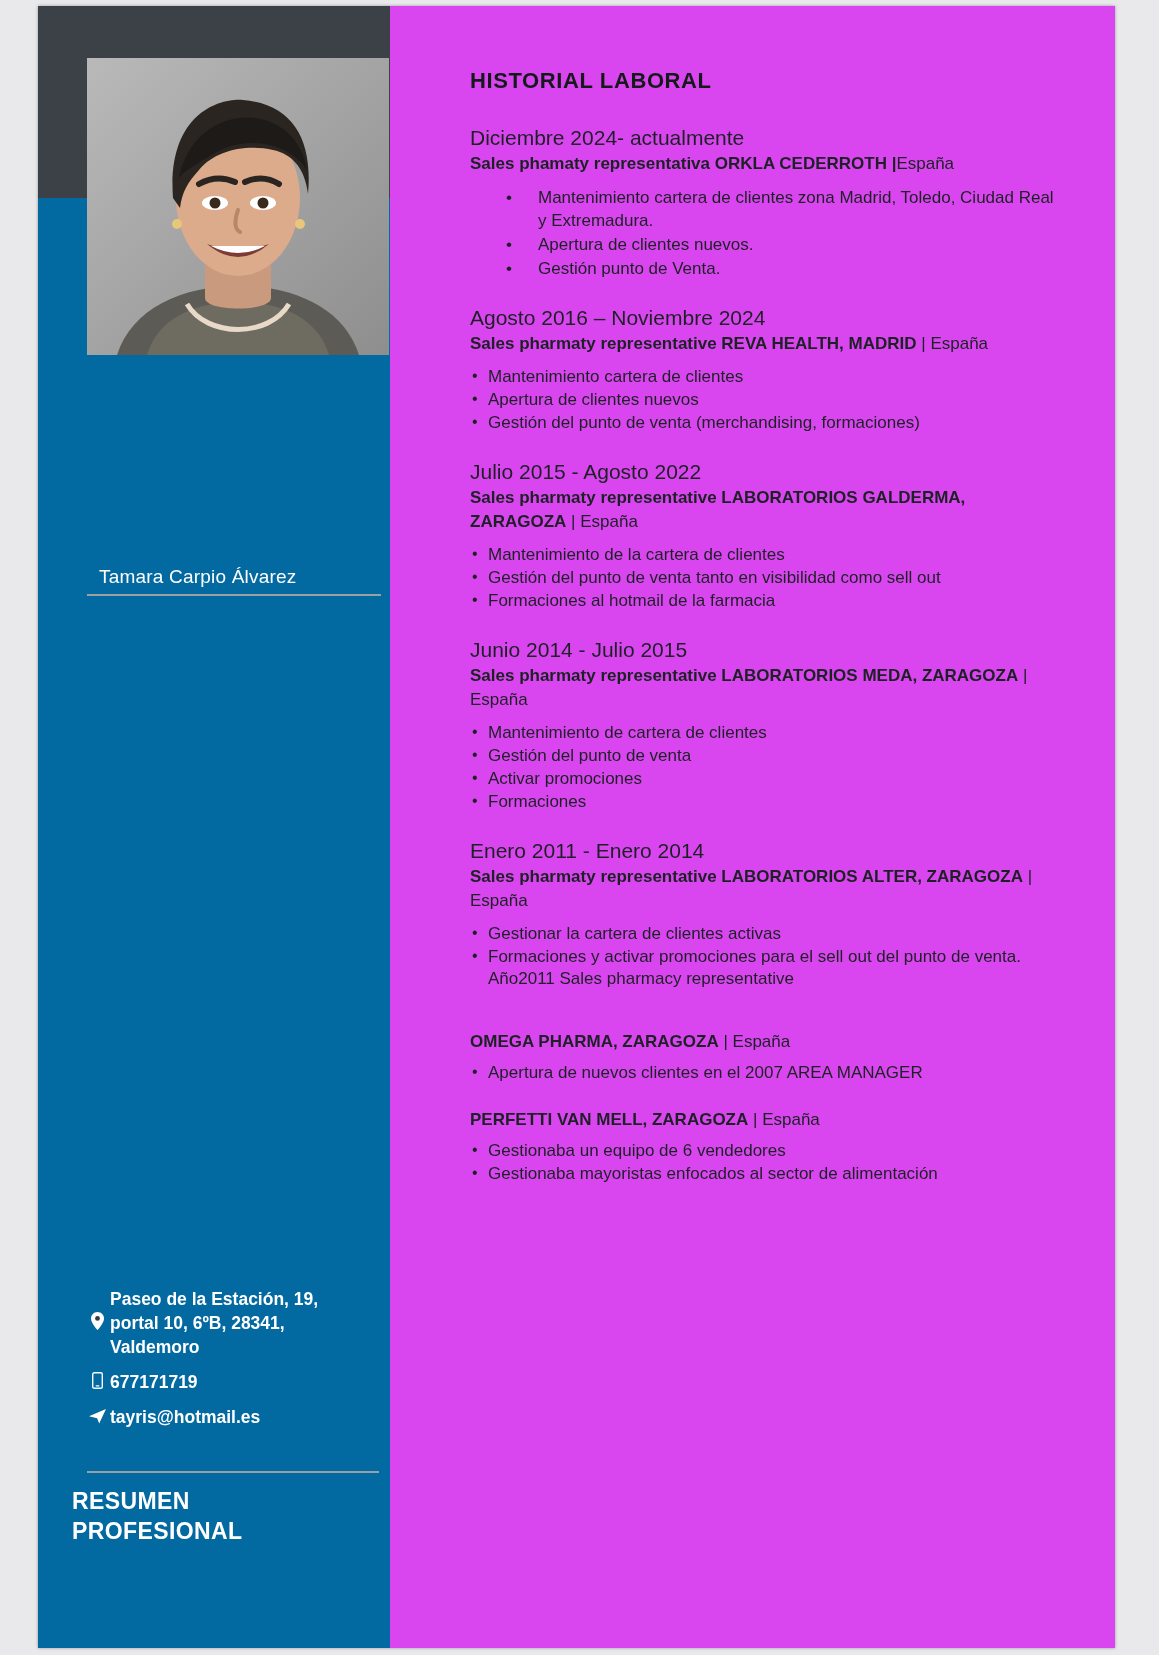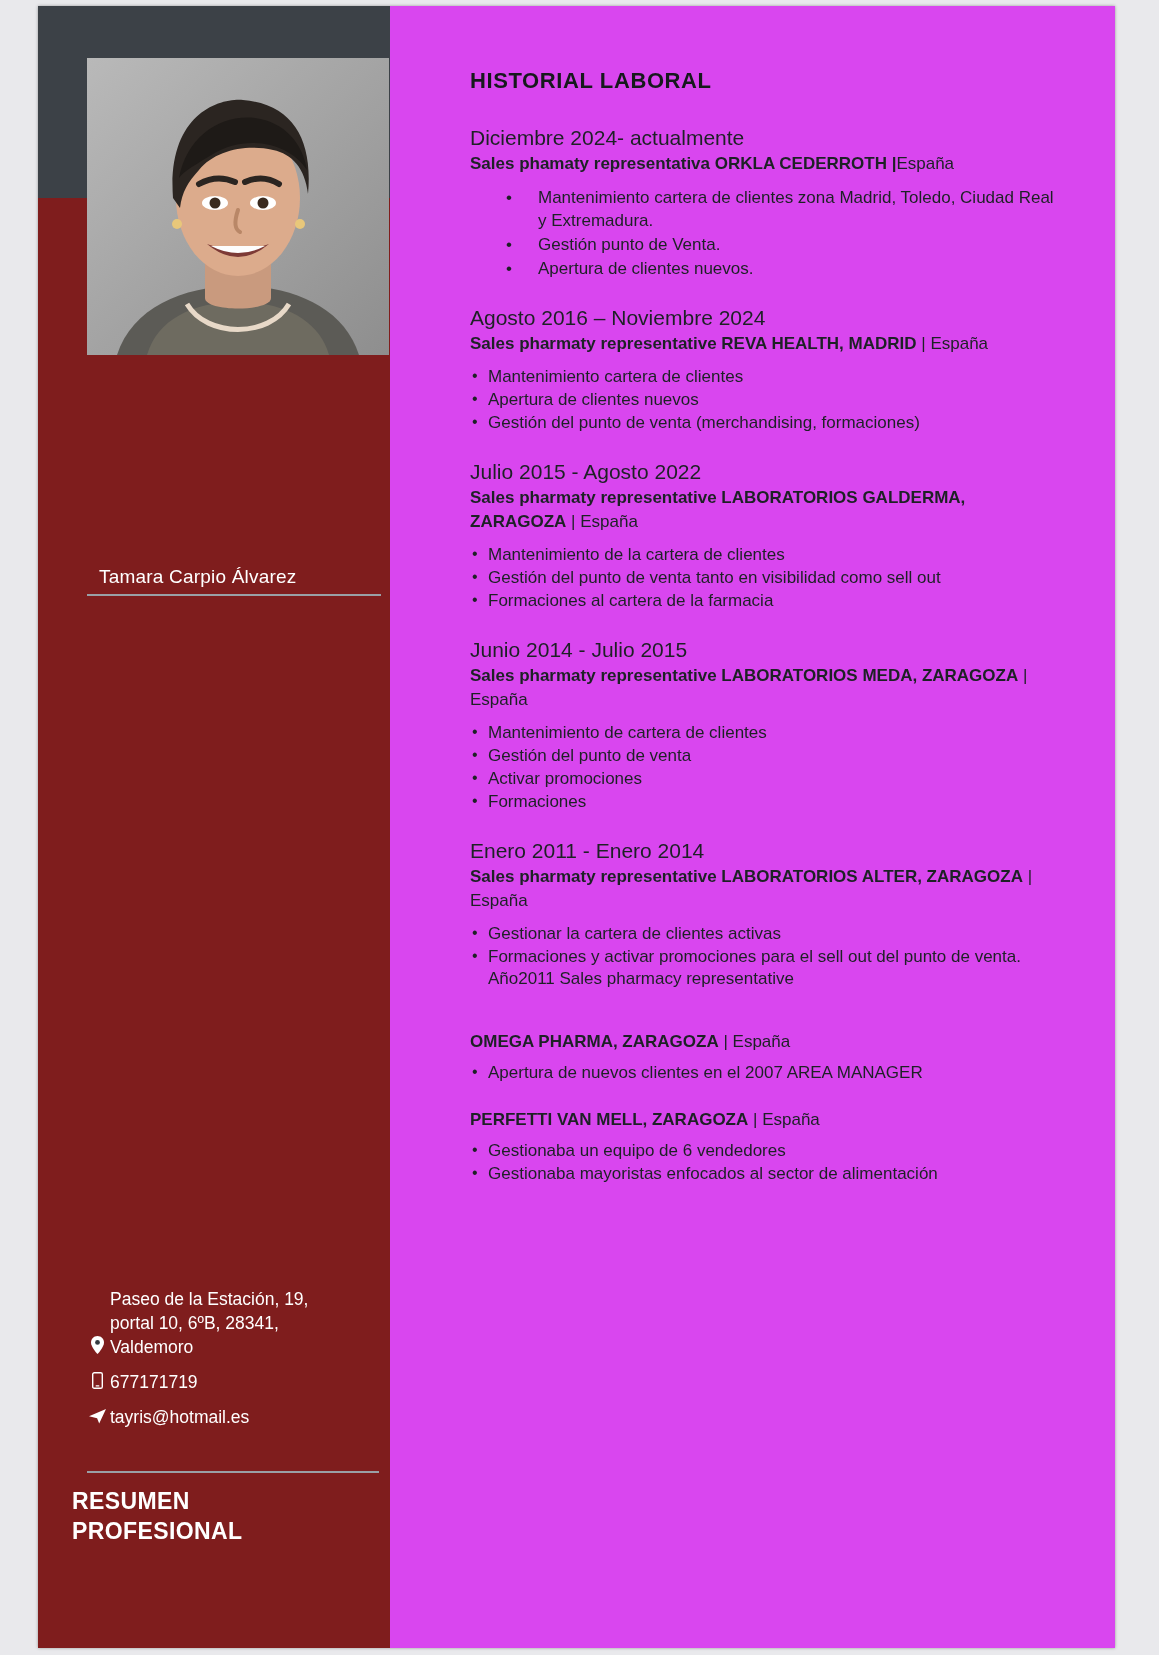--- a/index.html
+++ b/index.html
@@ -23,21 +23,21 @@
     box-shadow: 0 0 3px rgba(0,0,0,0.35);
     overflow: hidden;
   }
   
   .sidebar {
     position: absolute;
     left: 0;
     top: 0;
     width: 352px;
     height: 100%;
-    background: #7f1d1d;
+    background: #0369a1;
   }
   .sidebar-top {
     position: absolute;
     left: 0;
     top: 0;
     width: 100%;
     height: 192px;
     background: #3c4147;
   }
   .photo {
@@ -72,22 +72,23 @@
     position: absolute;
     left: 46px;
     top: 1281px;
     width: 300px;
     color: #ffffff;
     font-size: 17.5px;
     line-height: 24px;
   }
   .contact-row {
     display: flex;
-    align-items: flex-end;
+    align-items: center;
     margin-bottom: 11px;
+    font-weight: bold;
   }
   .contact-ico {
     width: 26px;
     flex: 0 0 26px;
     text-align: center;
     color: #ffffff;
     font-size: 16px;
     line-height: 24px;
   }
   .contact-ico svg { vertical-align: -2px; }
@@ -291,22 +292,22 @@
 
     <h1 class="section-title">HISTORIAL  LABORAL</h1>
 
     <div class="job">
       <div class="job-dates">Diciembre 2024- actualmente</div>
       <div class="job-title">
         <span>Sales phamaty representativa ORKLA CEDERROTH |</span><span class="thin">España</span>
       </div>
       <ul class="bulleted">
         <li>Mantenimiento cartera de clientes zona Madrid, Toledo, Ciudad Real y Extremadura.</li>
+        <li>Apertura de clientes nuevos.</li>
         <li>Gestión punto de Venta.</li>
-        <li>Apertura de clientes nuevos.</li>
       </ul>
     </div>
 
     <div class="job">
       <div class="job-dates">Agosto 2016 – Noviembre 2024</div>
       <div class="job-title">
         <span>Sales pharmaty representative REVA HEALTH, MADRID</span><span class="thin"> | España</span>
       </div>
       <ul class="dotted">
         <li>Mantenimiento  cartera  de clientes</li>
@@ -316,21 +317,21 @@
     </div>
 
     <div class="job">
       <div class="job-dates">Julio 2015 - Agosto 2022</div>
       <div class="job-title">
         <span>Sales  pharmaty  representative  LABORATORIOS  GALDERMA, ZARAGOZA</span><span class="thin"> | España</span>
       </div>
       <ul class="dotted">
         <li>Mantenimiento  de la cartera de clientes</li>
         <li>Gestión  del  punto de venta tanto en visibilidad como sell  out</li>
-        <li>Formaciones  al  cartera  de  la  farmacia</li>
+        <li>Formaciones  al  hotmail  de  la  farmacia</li>
       </ul>
     </div>
 
     <div class="job">
       <div class="job-dates">Junio 2014 - Julio 2015</div>
       <div class="job-title">
         <span>Sales  pharmaty  representative  LABORATORIOS  MEDA, ZARAGOZA</span><span class="thin"> | España</span>
       </div>
       <ul class="dotted">
         <li>Mantenimiento  de  cartera  de  clientes</li>

